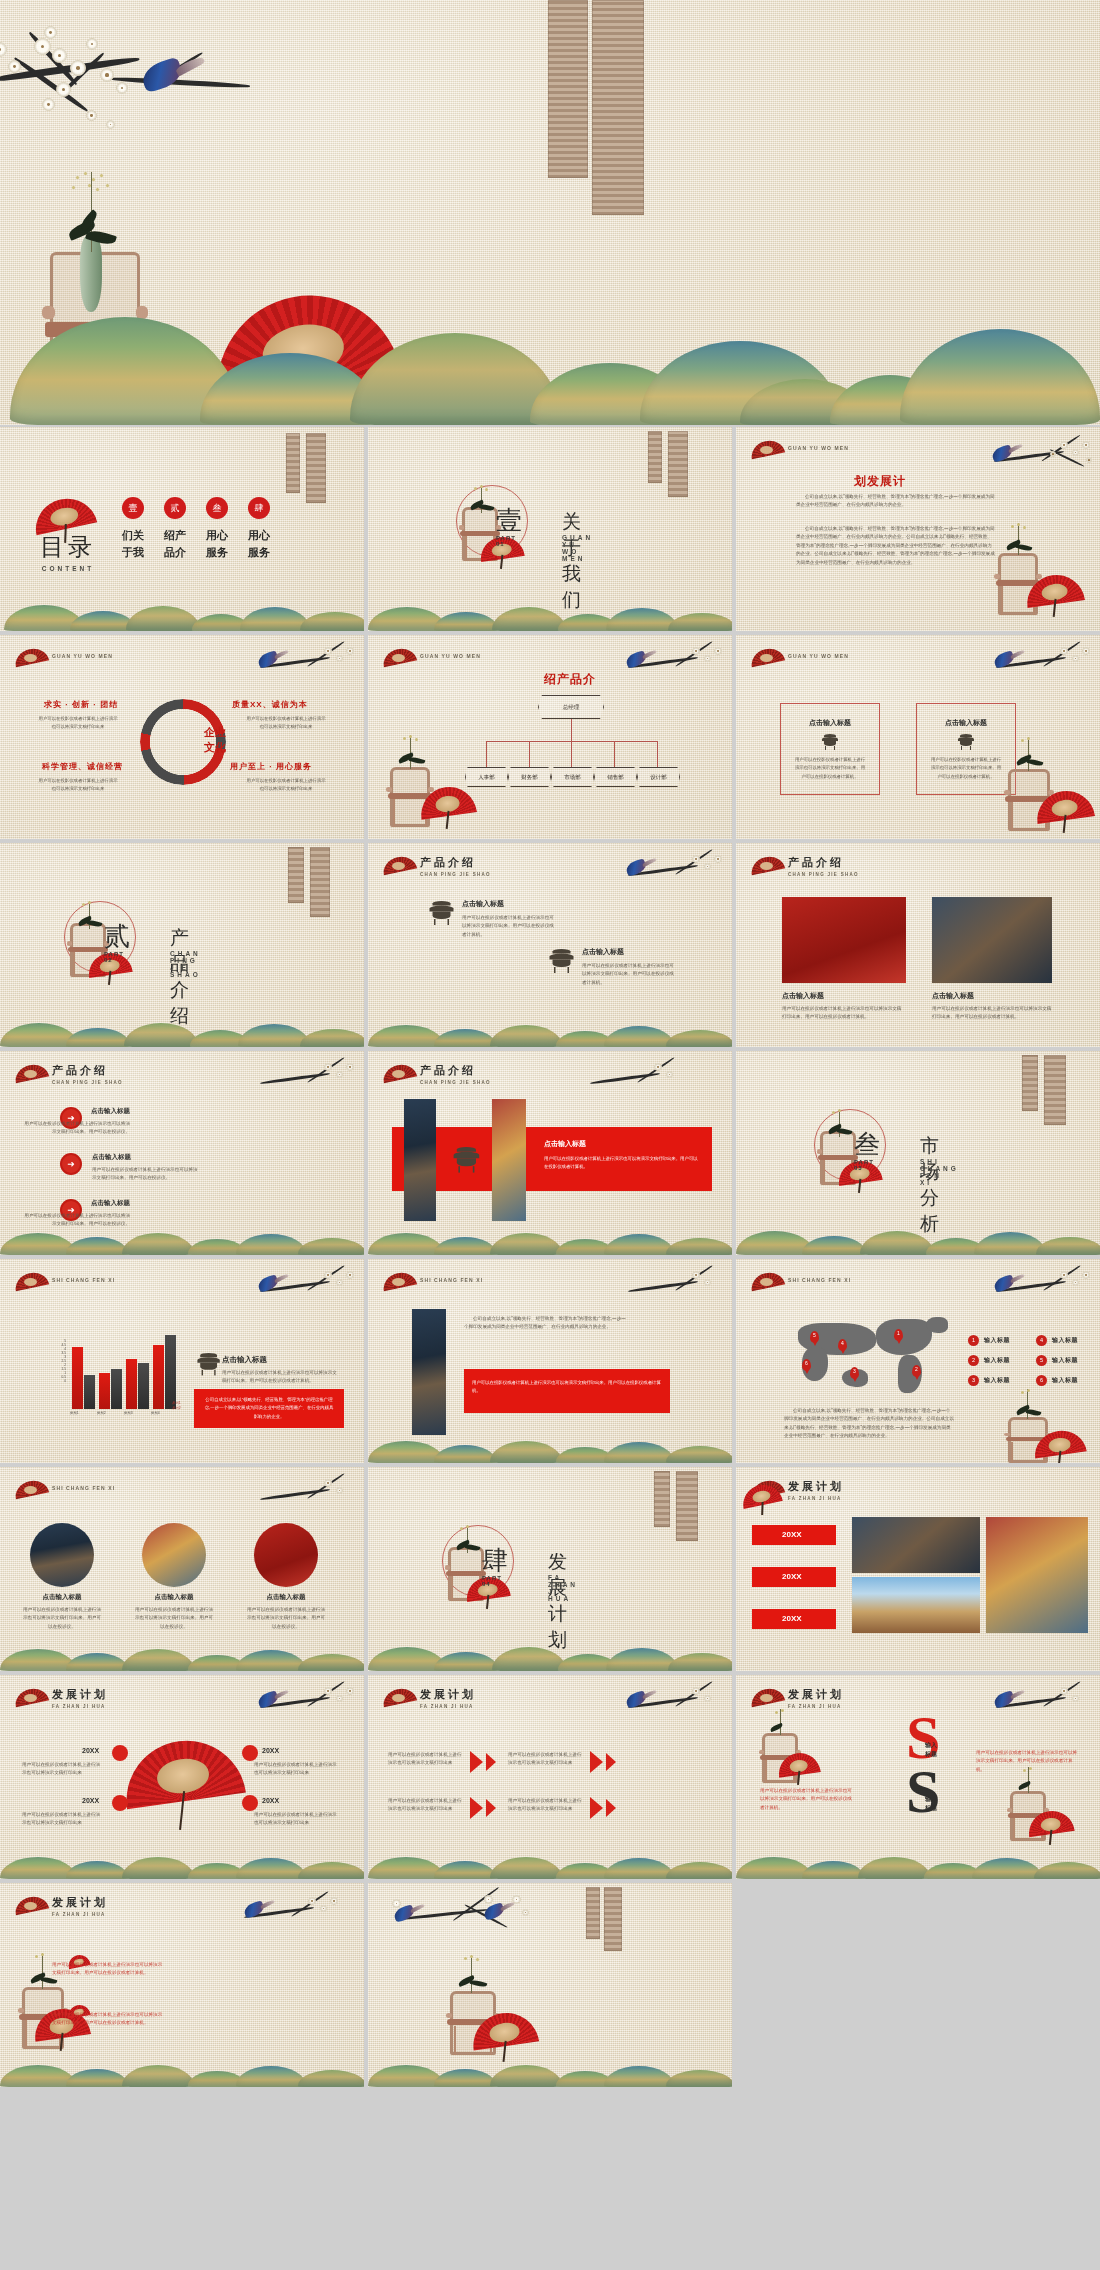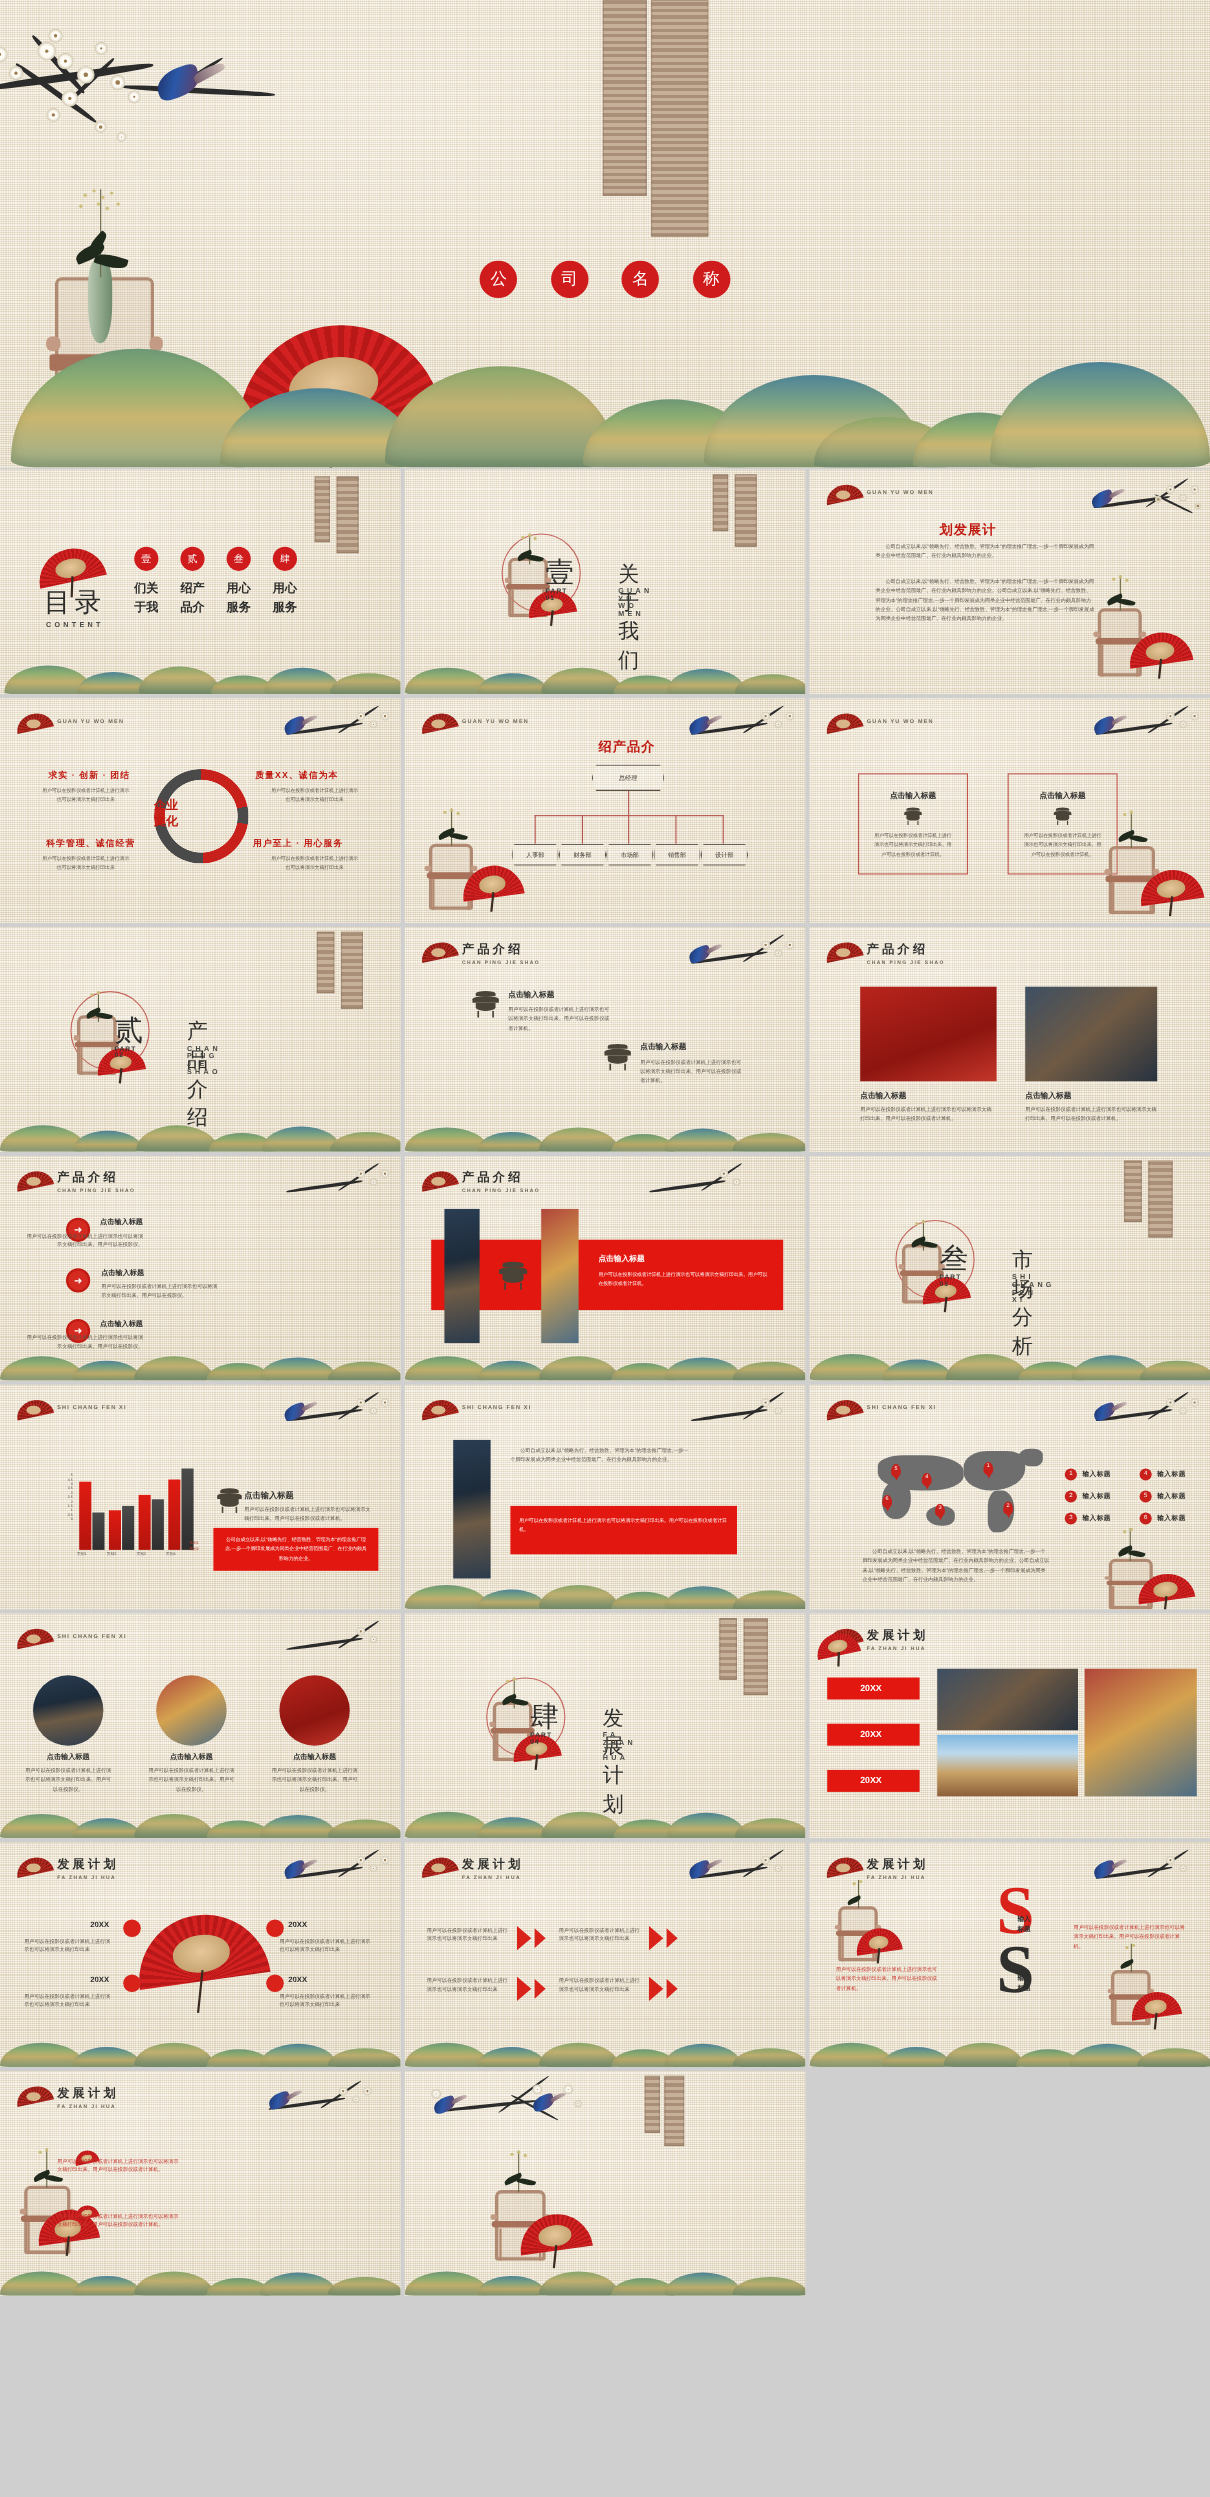--- a/index.html
+++ b/index.html
@@ -110,21 +110,21 @@
   .toc-col .badge { width:22px; height:22px; margin:0 auto 8px; border-radius:50%; background:#cf1b1b; color:#fff;
     font-size:9px; line-height:22px; }
   .toc-col .vtxt { font-size:11px; line-height:1.5; color:#2b2b29; font-weight:700; }
 
   
   .donut { position:absolute; left:140px; top:64px; width:86px; height:86px; border-radius:50%;
     background:conic-gradient(#c8201a 0deg 78deg, #4a4a4a 78deg 100deg, #c8201a 100deg 178deg,
       #4a4a4a 178deg 258deg, #c8201a 258deg 282deg, #4a4a4a 282deg 360deg);
     -webkit-mask:radial-gradient(circle, transparent 54%, #000 55%);
     mask:radial-gradient(circle, transparent 54%, #000 55%); }
-  .donut-label { position:absolute; left:140px; top:90px; width:86px; text-align:left;
+  .donut-label { position:absolute; left:140px; top:90px; width:86px; text-align:right;
     font-size:11px; color:#c01b12; font-weight:700; line-height:1.35; }
   .cul-t { position:absolute; font-size:8px; color:#c01b12; font-weight:700; letter-spacing:1px; }
   .cul-b { position:absolute; font-size:4.4px; line-height:1.9; color:#5a5348; text-align:center; }
 
   
   .orgbox { position:absolute; border:1px solid #4a4038; background:rgba(255,255,255,.18);
     font-size:5.5px; color:#3a332c; display:flex; align-items:center; justify-content:center;
     clip-path:polygon(6% 0,94% 0,100% 50%,94% 100%,6% 100%,0 50%); }
   .orgline { position:absolute; background:#b4544c; }
 
@@ -220,26 +220,20 @@
       <div class="flower" style="left:116px;top:100px;width:9px;  height:9px;"></div>
     </div>
     <div class="bird" style="left:142px; top:62px; width:40px; height:26px;">
       <div class="body"></div>
         <div class="tail"></div>
     </div>
 
     <div class="blind" style="left:548px; top:0; width:40px; height:178px;"></div>
     <div class="blind" style="left:592px; top:0; width:52px; height:215px;"></div>
 
-    <div class="stamps">
-      <span>公</span>
-      <span>司</span>
-      <span>名</span>
-      <span>称</span>
-    </div>
 
     <div class="chair" style="left:50px; top:252px; width:90px; height:160px;">
       <div class="frame"></div>
       <div class="seat"></div>
       <div class="arm" style="left:-9%;"></div>
       <div class="arm" style="right:-9%;"></div>
       <div class="leg" style="left:8%;"></div>
       <div class="leg" style="right:8%;"></div>
     </div>
     <div class="vase" style="left:80px; top:236px; width:22px; height:76px;"></div>

